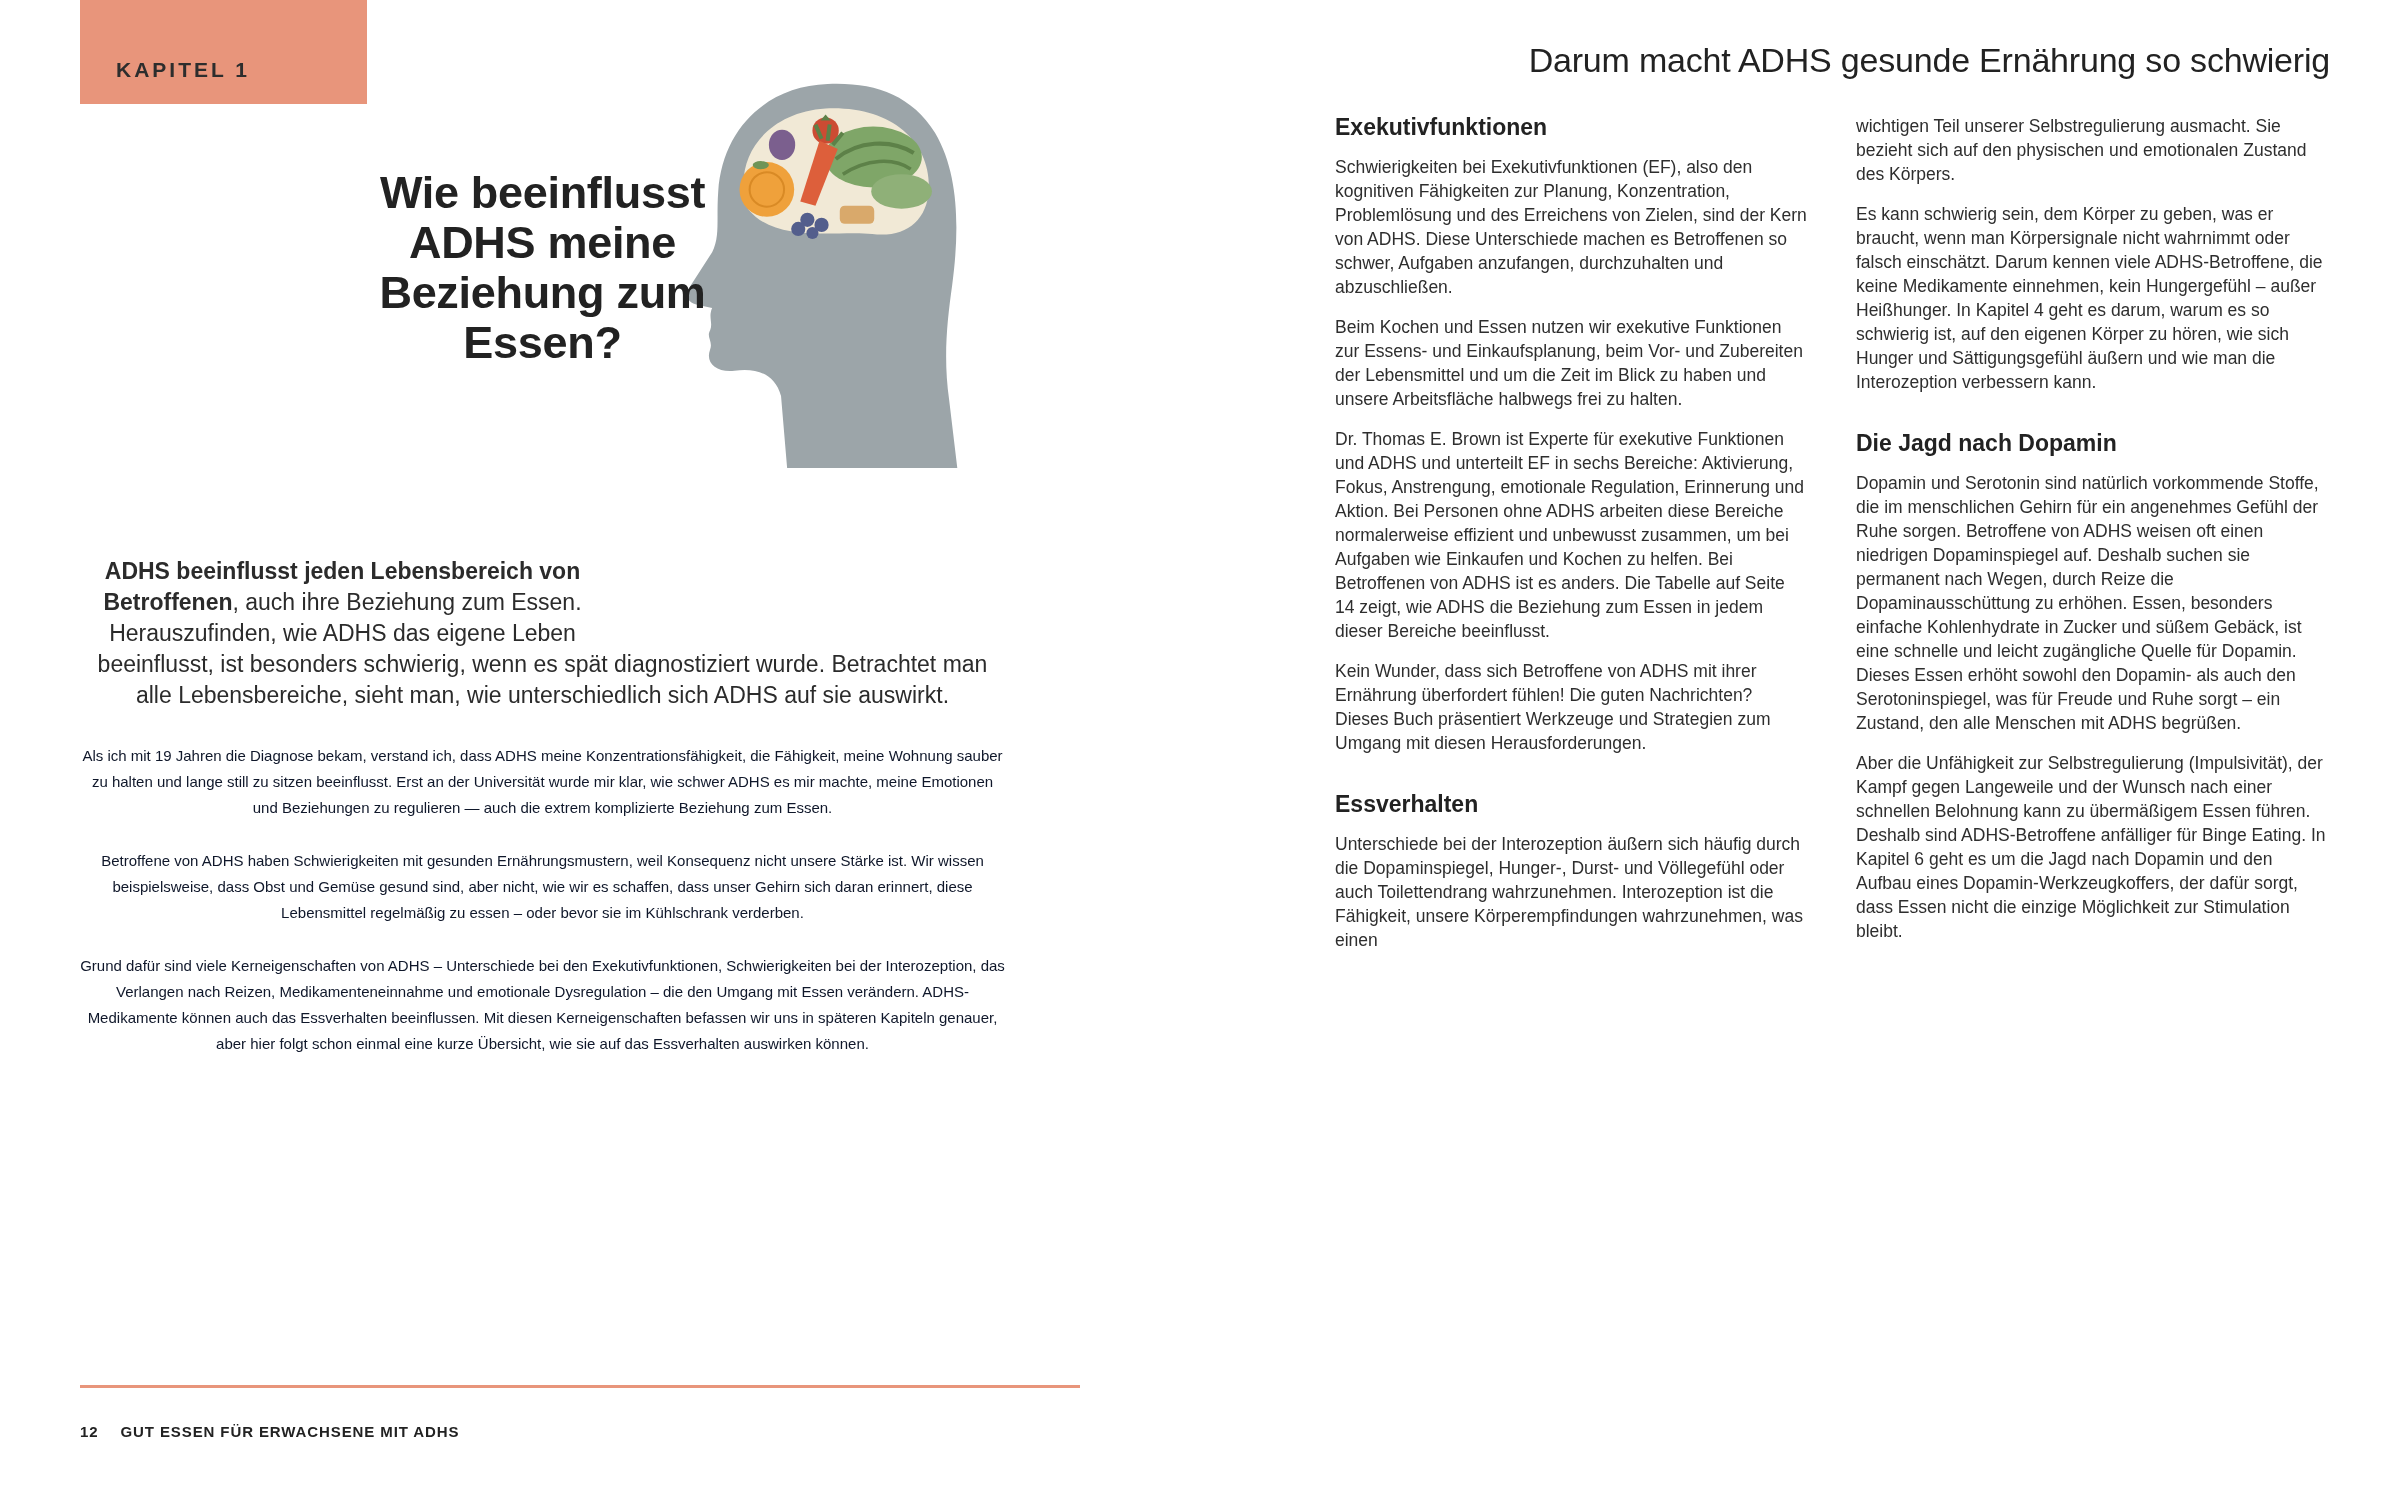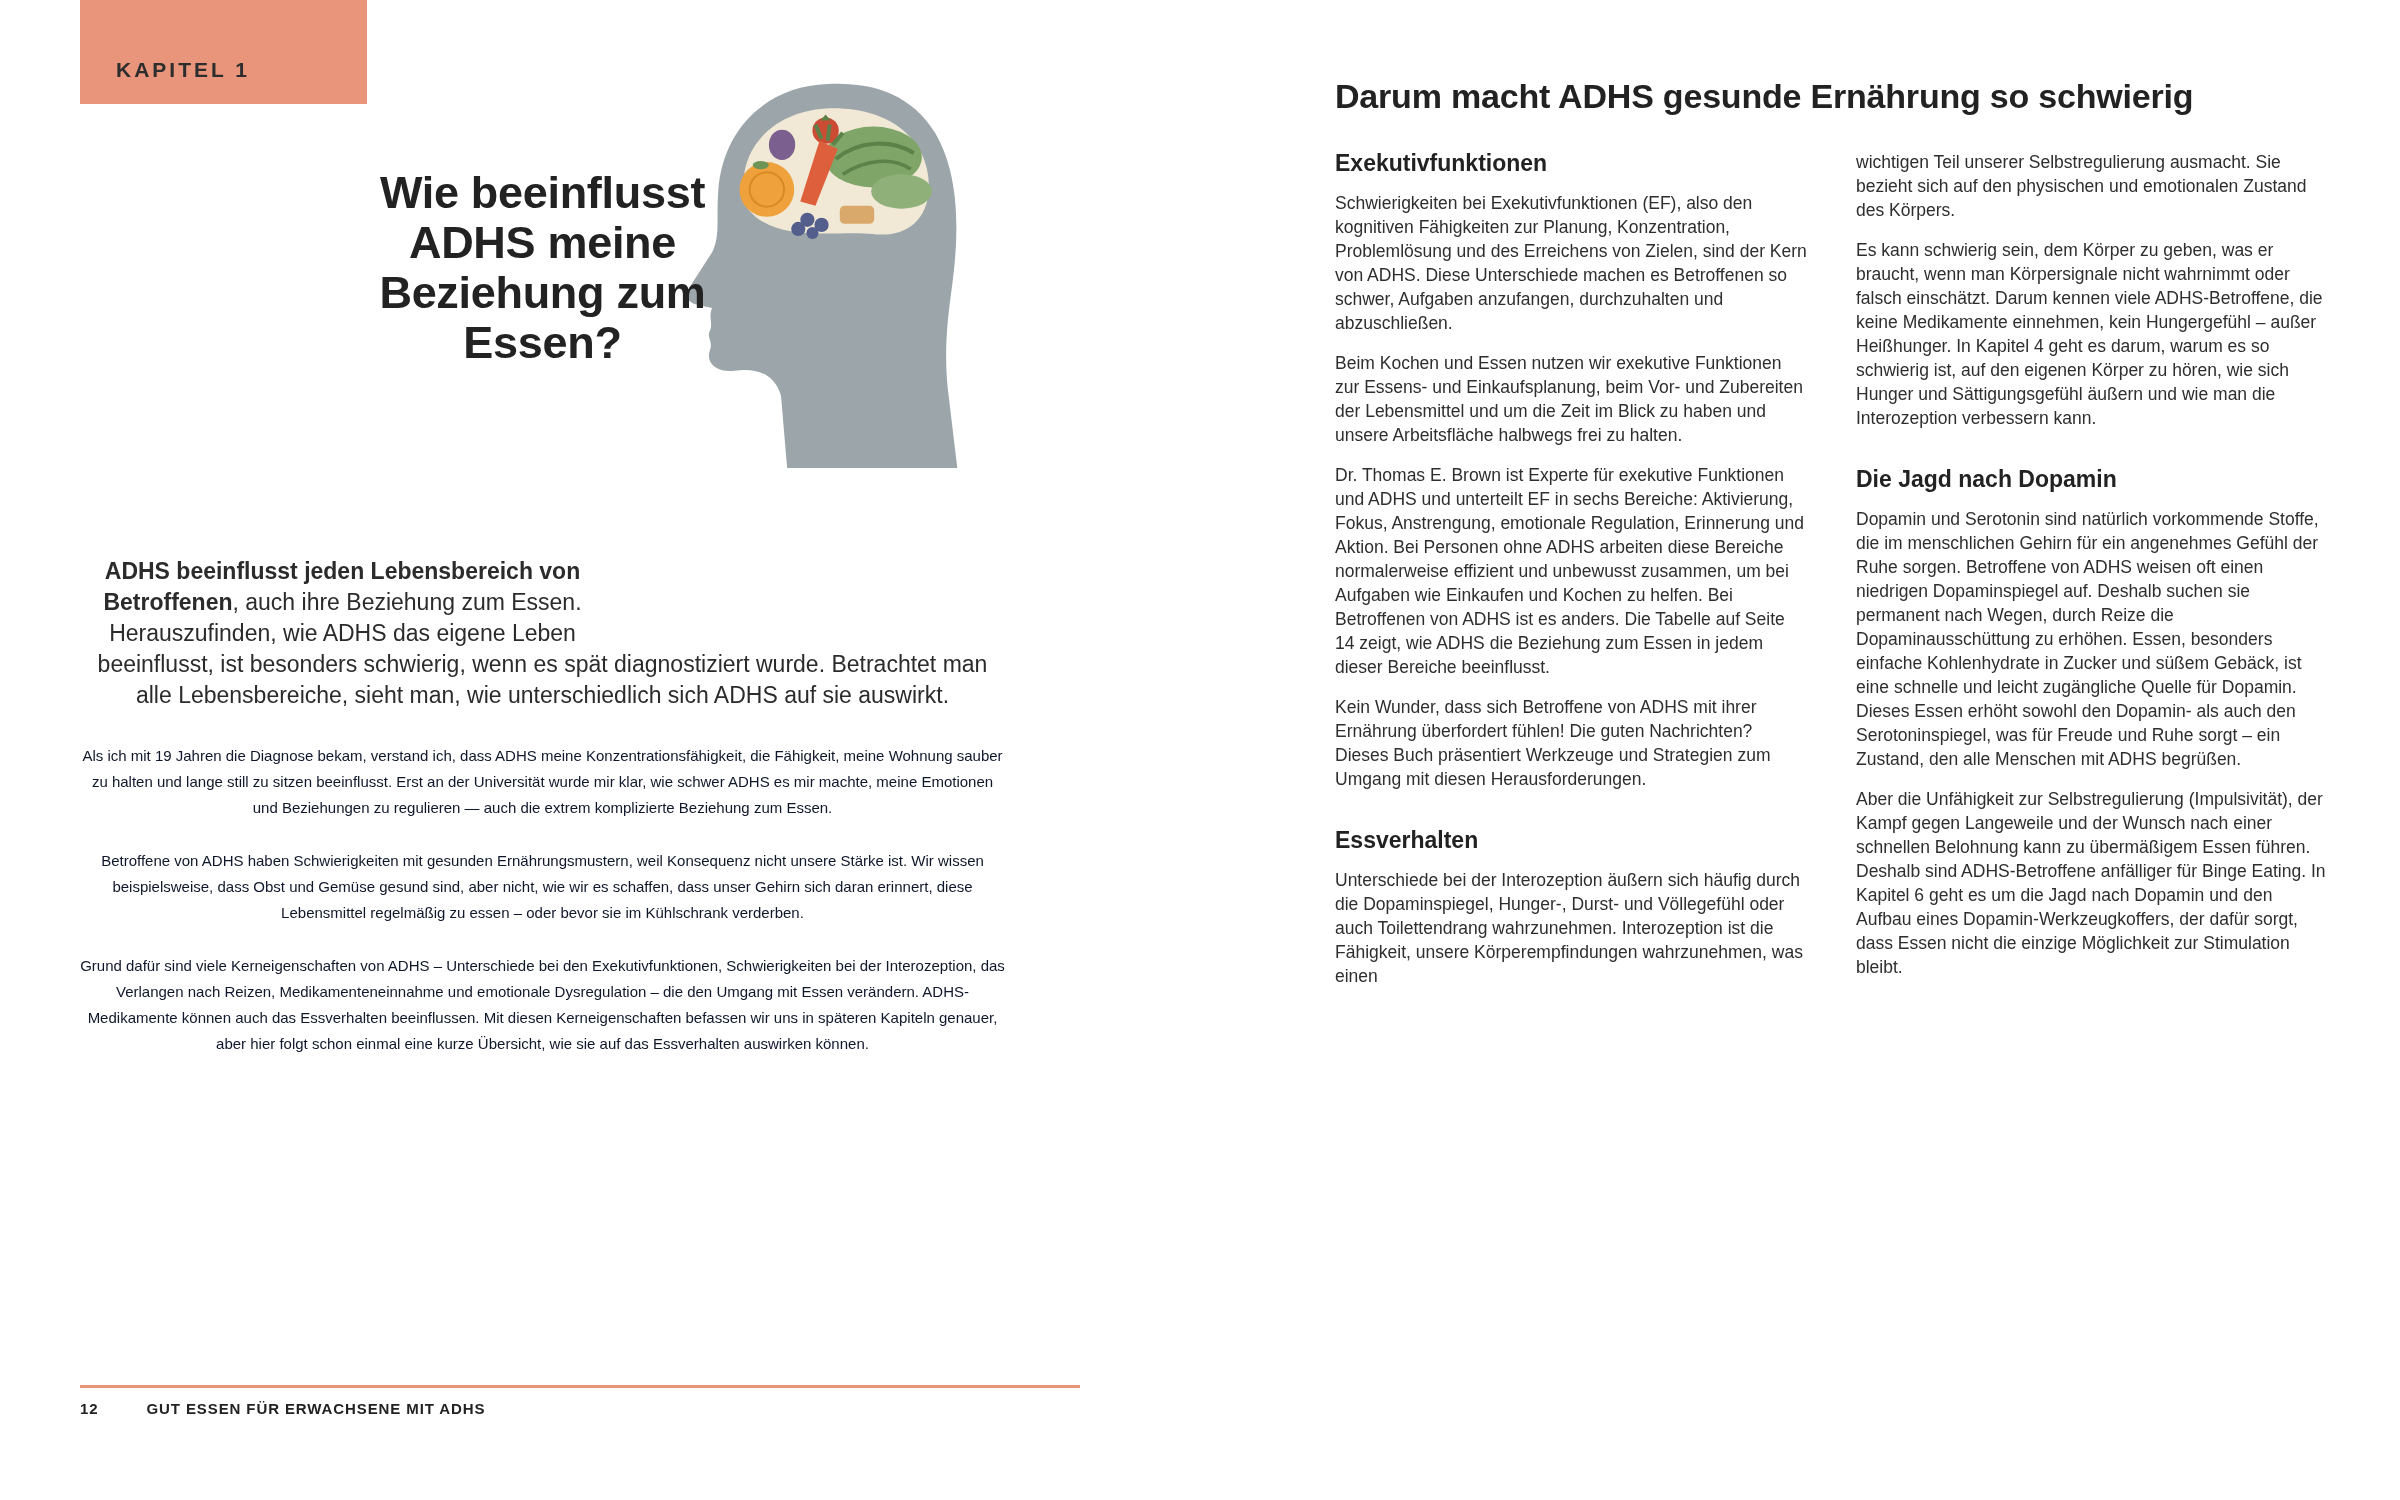--- a/index.html
+++ b/index.html
@@ -36,29 +36,29 @@
   .intro-spacer { float:right; width:400px; height:66px; }
   .intro b { font-weight:700; }
 
   .body-para { margin:27px 0 0 0; font-size:15px; line-height:26px; color:#0f172a; }
   .body-para.first { margin-top:32px; }
 
   .footer { position:absolute; top:1385px; }
   .footer-left  { left:80px;  width:1000px; }
   .footer-rule { height:3px; background:#E8957B; }
   .footer-row {
-    margin-top:12px; display:flex; align-items:baseline; gap:48px;
+    margin-top:35px; display:flex; align-items:baseline; gap:22px;
     font-size:15px; font-weight:700; letter-spacing:0.9px; color:#222;
   }
 
   
   .right-content { position:absolute; left:135px; top:0; width:995px; }
   .page-heading {
-    margin-top:76px; font-size:34px; line-height:40px; font-weight:700;
-    color:#222; letter-spacing:-0.2px;
+    margin-top:40px; font-size:34px; line-height:40px; font-weight:400;
+    color:#222; letter-spacing:-0.2px;text-align:right;
   }
   .columns { display:flex; gap:48px; margin-top:34px; }
   .col { width:473px; }
   .col-sub { font-size:23px; font-weight:700; color:#222; margin:0 0 14px 0; }
   .col-sub.later { margin-top:36px; }
   .col p { margin:0 0 16px 0; font-size:17.5px; line-height:24px; color:#2e2e2e; }
 </style>
 </head>
 <body>
 

